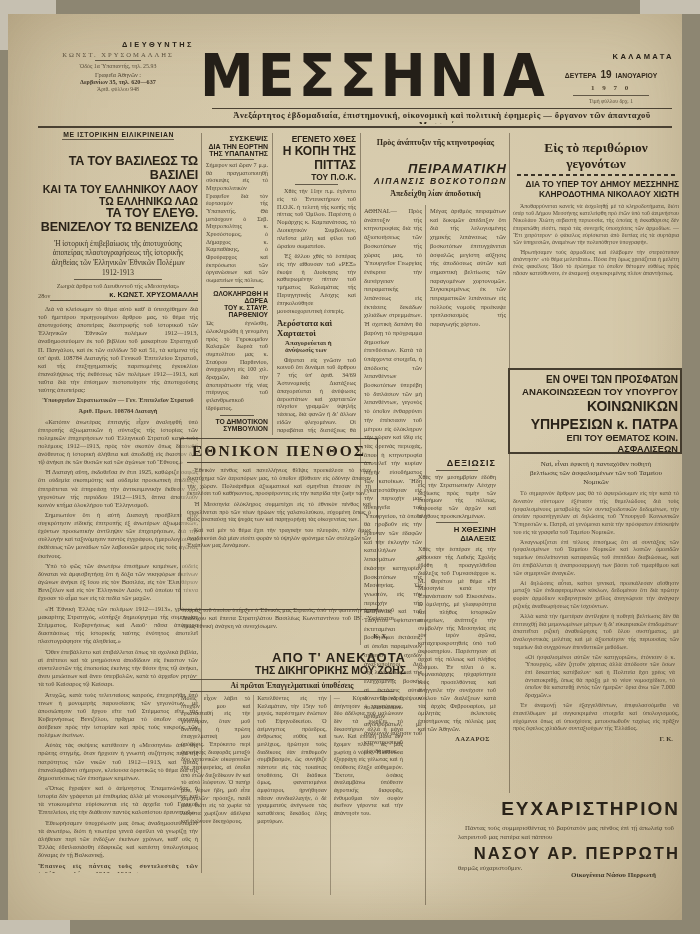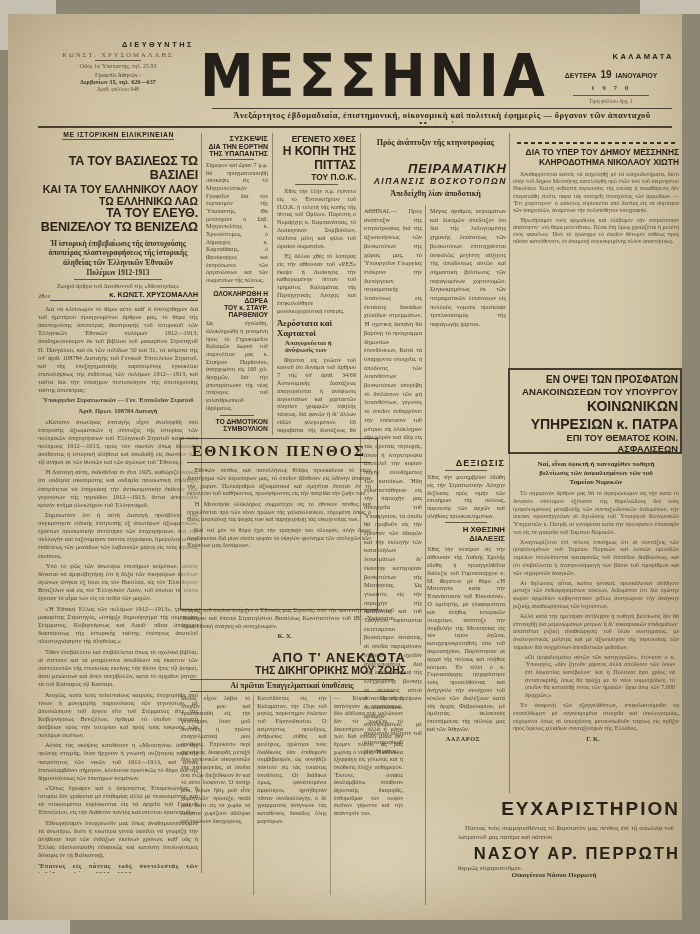--- a/index.html
+++ b/index.html
@@ -16,26 +16,26 @@
   .corner{position:absolute;background:#c6c0b1;z-index:10}
   .blk{position:absolute;overflow:hidden;z-index:2}
   .vr{position:absolute;width:1px;background:rgba(72,60,42,.5);z-index:3}
   .hrule{position:absolute;background:rgba(50,42,30,.85);z-index:3}
   .hs{font-family:"Liberation Sans",sans-serif;font-weight:700;color:#2a2319;text-align:right}
   .bt{font-size:6.4px;line-height:1.26;color:#4a4030;text-align:justify}
   .bt p{margin:0 0 2.5px;text-indent:7px}
   .bt p.noind{text-indent:0}
   .ctr{text-align:center}
   .shortr{height:1px;background:rgba(50,42,30,.7);width:55%;margin:2px auto}
-  .sig{text-align:center;font-weight:700;font-size:6.6px;color:#3c3426;padding-right:6px}
+  .sig{text-align:right;font-weight:700;font-size:6.6px;color:#3c3426;padding-right:6px}
   .mast-title{font-family:"DejaVu Sans",sans-serif;font-weight:900;font-size:54px;
               letter-spacing:4px;color:#241f18;transform:scaleY(1.1);white-space:nowrap}
   .subtitle{font-weight:700;font-size:8.6px;color:#30281c;letter-spacing:.4px;text-align:center}
   .lead-head{font-size:12.6px;line-height:1.1;letter-spacing:-.2px}
-  .deck{font-weight:700;font-size:7.4px;line-height:1.3;color:#3a3224;text-align:center}
+  .deck{font-weight:400;font-size:7.4px;line-height:1.3;color:#3a3224;text-align:center}
   .box{border:1px solid rgba(50,42,30,.8)}
   .squig{height:2px;background:repeating-linear-gradient(90deg,#3a3226 0 4px,transparent 4px 7px);margin:2px 4px}
   .minirow{display:flex}
   .minicol{flex:1;padding:0 3px}
   .minicol + .minicol{border-left:1px solid rgba(70,58,40,.4)}
 </style>
 </head>
 <body>
 
 <div class="paper"></div>
@@ -189,35 +189,36 @@
   <div class="hs" style="font-size:8.6px;font-style:italic;letter-spacing:1.6px">ΛΙΠΑΝΣΙΣ ΒΟΣΚΟΤΟΠΩΝ</div>
   <div style="font-weight:700;font-size:8px;color:#33291c;text-align:center;margin-top:3px">Ἀπεδείχθη λίαν ἀποδοτικὴ</div>
 </div>
 <div class="blk bt" style="left:364px;top:207px;width:58px;height:698px;font-size:6.4px;line-height:1.36">
   <p class="noind">ΑΘΗΝΑΙ.— Πρὸς ἀνάπτυξιν τῆς κτηνοτροφίας διὰ τῆς ἀξιοποιήσεως τῶν βοσκοτόπων τῆς χώρας μας, τὸ Ὑπουργεῖον Γεωργίας ἐνέκρινε τὴν διενέργειαν πειραματικῆς λιπάνσεως εἰς ἐκτάσεις δεκάδων χιλιάδων στρεμμάτων. Ἡ σχετικὴ δαπάνη θὰ βαρύνῃ τὸ πρόγραμμα δημοσίων ἐπενδύσεων. Κατὰ τὰ ὑπάρχοντα στοιχεῖα, ἡ ἀπόδοσις τῶν λιπανθέντων βοσκοτόπων ὑπερέβη τὸ διπλάσιον τῶν μὴ λιπανθέντων, γεγονὸς τὸ ὁποῖον ἐνθαρρύνει τὴν ἐπέκτασιν τοῦ μέτρου εἰς ὁλόκληρον τὴν χώραν καὶ ἰδίᾳ εἰς τὰς ὀρεινὰς περιοχάς, ὅπου ἡ κτηνοτροφία ἀποτελεῖ τὴν κυρίαν πηγὴν εἰσοδήματος τῶν κατοίκων. Ἤδη ἐγκατεστάθησαν εἰς τὴν περιοχήν μας συνεργεῖα τοῦ Ὑπουργείου, τὰ ὁποῖα θὰ προβοῦν εἰς τὴν ἔρευναν τῶν ἐδαφῶν καὶ τὴν ἐκλογὴν τῶν καταλλήλων λιπασμάτων δι' ἑκάστην κατηγορίαν βοσκοτόπων τῆς Μεσσηνίας. Ὡς γνωστόν, εἰς τὴν περιοχὴν τῆς Ἀλαγονίας καὶ τοῦ Ταϋγέτου ὑφίστανται ἐκτεταμέναι βοσκήσιμοι ἐκτάσεις, αἱ ὁποῖαι παραμένουν σήμερον σχεδὸν ἀναξιοποίητοι. Διὰ τῆς λιπάνσεως καὶ τῆς ἐλεγχομένης βοσκῆς αἱ ἐκτάσεις αὐταὶ δύνανται νὰ θρέψουν πολλαπλάσιον ἀριθμὸν αἰγοπροβάτων, μὲ ἀνάλογον αὔξησιν τοῦ κτηνοτροφικοῦ εἰσοδήματος.</p>
 </div>
 <div class="blk bt" style="left:430px;top:207px;width:76px;height:246px;font-size:6.4px;line-height:1.36">
   <p class="noind">Μέγας ἀριθμὸς πειραμάτων καὶ δοκιμῶν ἀπέδειξεν ὅτι διὰ τῆς λελογισμένης χημικῆς λιπάνσεως τῶν βοσκοτόπων ἐπιτυγχάνεται ἀσφαλῶς μεγίστη αὔξησις τῆς ἀποδόσεως αὐτῶν καὶ σημαντικὴ βελτίωσις τῶν παραγομένων χορτονομῶν. Συγκεκριμένως ἐκ τῶν πειραματικῶν λιπάνσεων εἰς πολλοὺς νομοὺς προέκυψε τριπλασιασμὸς τῆς παραγωγῆς χόρτου.</p>
 </div>
 
-<div class="blk" style="left:427px;top:458px;width:78px;height:414px">
+<div class="blk" style="left:418px;top:458px;width:78px;height:414px">
   <div class="hs" style="font-size:9px;letter-spacing:1px">ΔΕΞΙΩΣΙΣ</div>
   <div class="shortr"></div>
   <div class="bt" style="font-size:6.2px">
       <p class="noind">Χθὲς τὴν μεσημβρίαν ἐδόθη εἰς τὴν Στρατιωτικὴν Λέσχην δεξίωσις πρὸς τιμὴν τῶν ἐπισήμων τῆς πόλεως, παρουσίᾳ τῶν ἀρχῶν καὶ πλήθους προσκεκλημένων.</p>
     </div>
   <div class="shortr"></div>
   <div class="hs" style="font-size:7.8px;margin-top:2px">Η ΧΘΕΣΙΝΗ ΔΙΑΛΕΞΙΣ</div>
   <div class="bt" style="font-size:6.2px;margin-top:2px">
       <p class="noind">Χθὲς τὴν ἑσπέραν εἰς τὴν αἴθουσαν τῆς Λαϊκῆς Σχολῆς ἐδόθη ἡ προαγγελθεῖσα διάλεξις τοῦ Γυμνασιάρχου κ. Μ. Φερέτου μὲ θέμα «Ἡ Μεσσηνία κατὰ τὴν Ἐπανάστασιν τοῦ Εἰκοσιένα». Ὁ ὁμιλητής, μὲ γλαφυρότητα καὶ πλῆθος ἱστορικῶν στοιχείων, ἀνέπτυξε τὴν συμβολὴν τῆς Μεσσηνίας εἰς τὸν ἱερὸν ἀγῶνα, καταχειροκροτηθεὶς ὑπὸ τοῦ ἀκροατηρίου. Παρέστησαν αἱ ἀρχαὶ τῆς πόλεως καὶ πλῆθος κόσμου. Ἐν τέλει ὁ κ. Γυμνασιάρχης ηὐχαρίστησε τοὺς προσελθόντας καὶ ἀνήγγειλε τὴν συνέχισιν τοῦ κύκλου τῶν διαλέξεων κατὰ τὰς ἀρχὰς Φεβρουαρίου, μὲ ὁμιλητὰς ἐκλεκτοὺς ἐπιστήμονας τῆς πόλεώς μας καὶ τῶν Ἀθηνῶν.</p>
     </div>
   <div class="sig" style="font-size:6.4px;letter-spacing:.5px">ΛΑΖΑΡΟΣ</div>
 </div>
 
 <div class="blk" style="left:513px;top:140px;width:166px;height:222px">
+  <div style="font-family:'Liberation Serif',serif;font-weight:700;font-size:13.4px;color:#2b2217;text-align:center">Εἰς τὸ περιθώριον γεγονότων</div>
   <div class="squig"></div>
   <div class="hs" style="font-size:8.4px;margin-top:3px">ΔΙΑ ΤΟ ΥΠΕΡ ΤΟΥ ΔΗΜΟΥ ΜΕΣΣΗΝΗΣ</div>
   <div class="hs" style="font-size:8.4px">ΚΛΗΡΟΔΟΤΗΜΑ ΝΙΚΟΛΑΟΥ ΧΙΩΤΗ</div>
   <div class="bt" style="font-size:5.9px;line-height:1.22;margin-top:4px;color:rgba(74,64,48,.94)">
     <p>Ἀποθαρρύνεται κανεὶς νὰ ἀσχοληθῇ μὲ τὰ κληροδοτήματα, διότι ὑπὲρ τοῦ Δήμου Μεσσήνης κατελείφθη πρὸ ἐτῶν ὑπὸ τοῦ ἀειμνήστου Νικολάου Χιώτη σεβαστὴ περιουσία, τῆς ὁποίας ἡ ἐκκαθάρισις δὲν ἐπερατώθη εἰσέτι, παρὰ τὰς συνεχεῖς ὑποσχέσεις τῶν ἁρμοδίων. — Ἔτι χειρότερον· ὁ φάκελος εὑρίσκεται ἀπὸ διετίας εἰς τὰ συρτάρια τῶν ὑπηρεσιῶν, ἀναμένων τὴν πολυπόθητον ὑπογραφήν.</p>
     <p>Ἠρωτήσαμεν τοὺς ἁρμοδίους καὶ ἐλάβομεν τὴν στερεότυπον ἀπάντησιν· «τὸ θέμα μελετᾶται». Πόσα ἔτη ὅμως χρειάζεται ἡ μελέτη ἑνὸς φακέλου; Ἰδοὺ τὸ ἐρώτημα τὸ ὁποῖον θέτομεν εὐθέως πρὸς πᾶσαν κατεύθυνσιν, ἐν ἀναμονῇ συγκεκριμένης πλέον ἀπαντήσεως.</p>
   </div>
 </div>
 
 <div class="blk" style="left:508px;top:368px;width:174px;height:86px;border:2px solid rgba(45,38,26,.85);padding:4px 2px;box-sizing:border-box">

